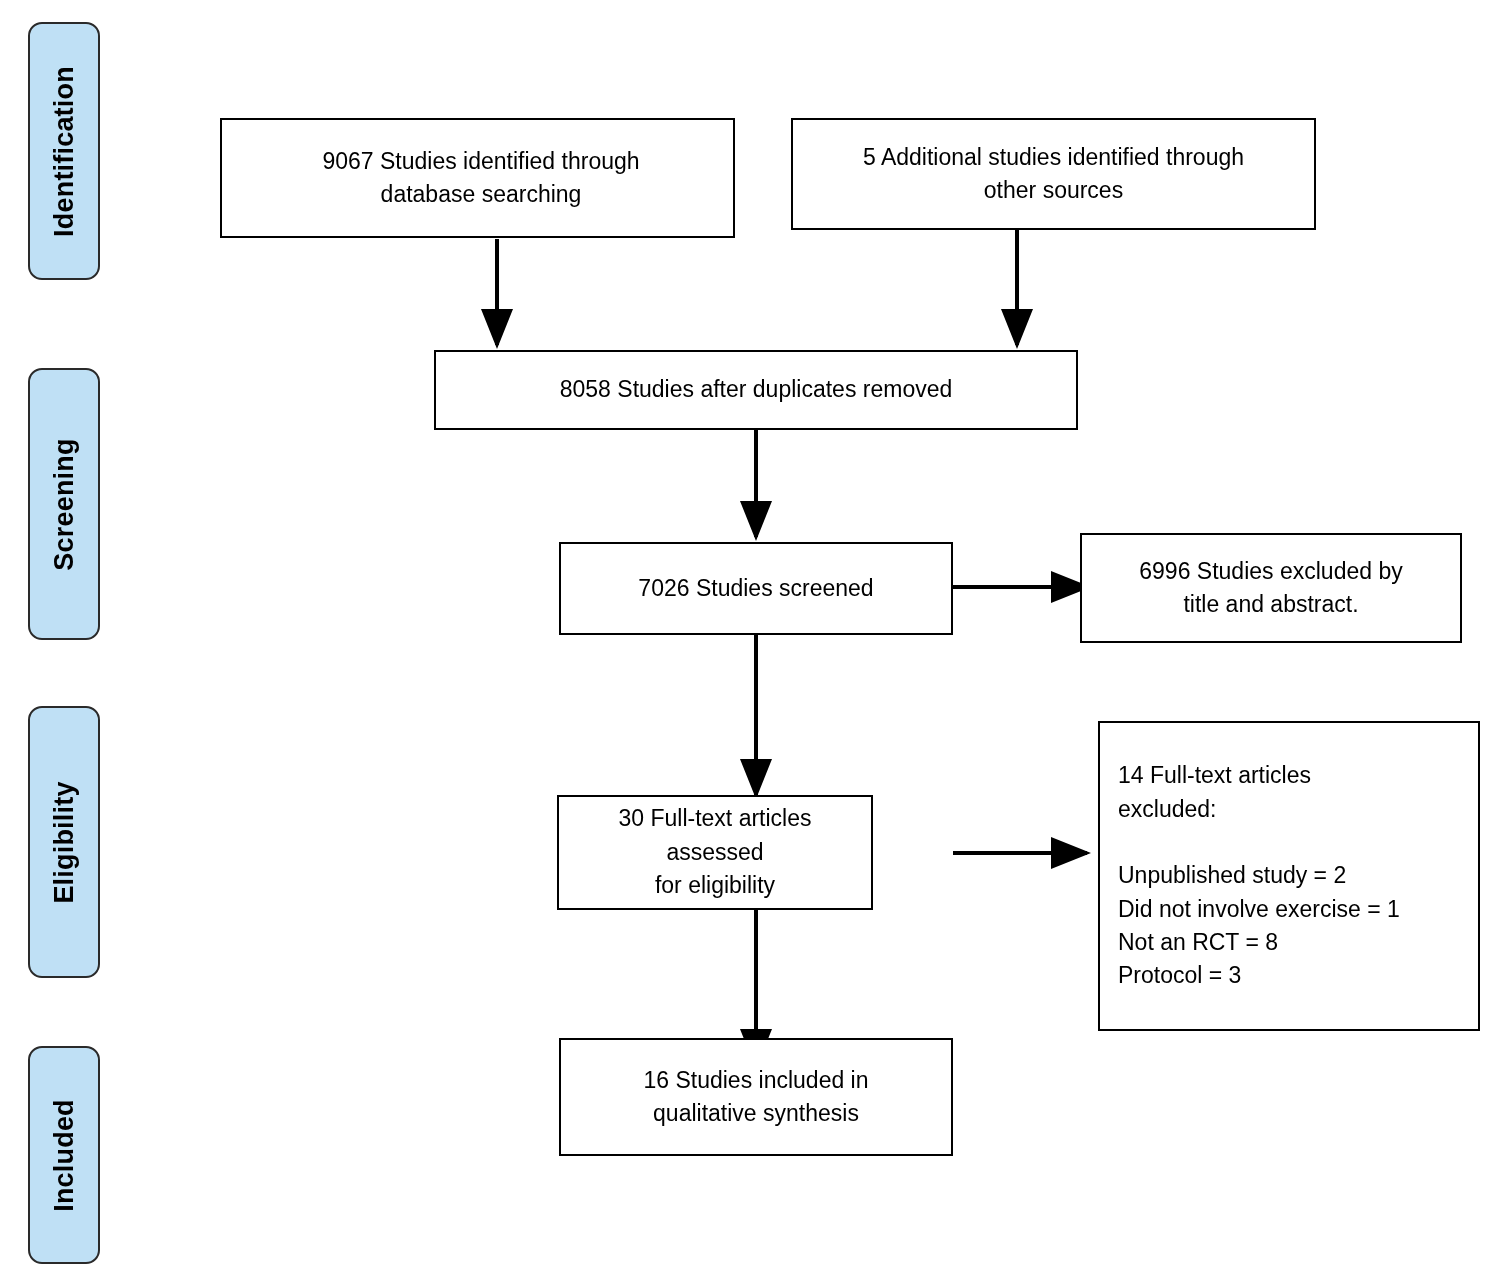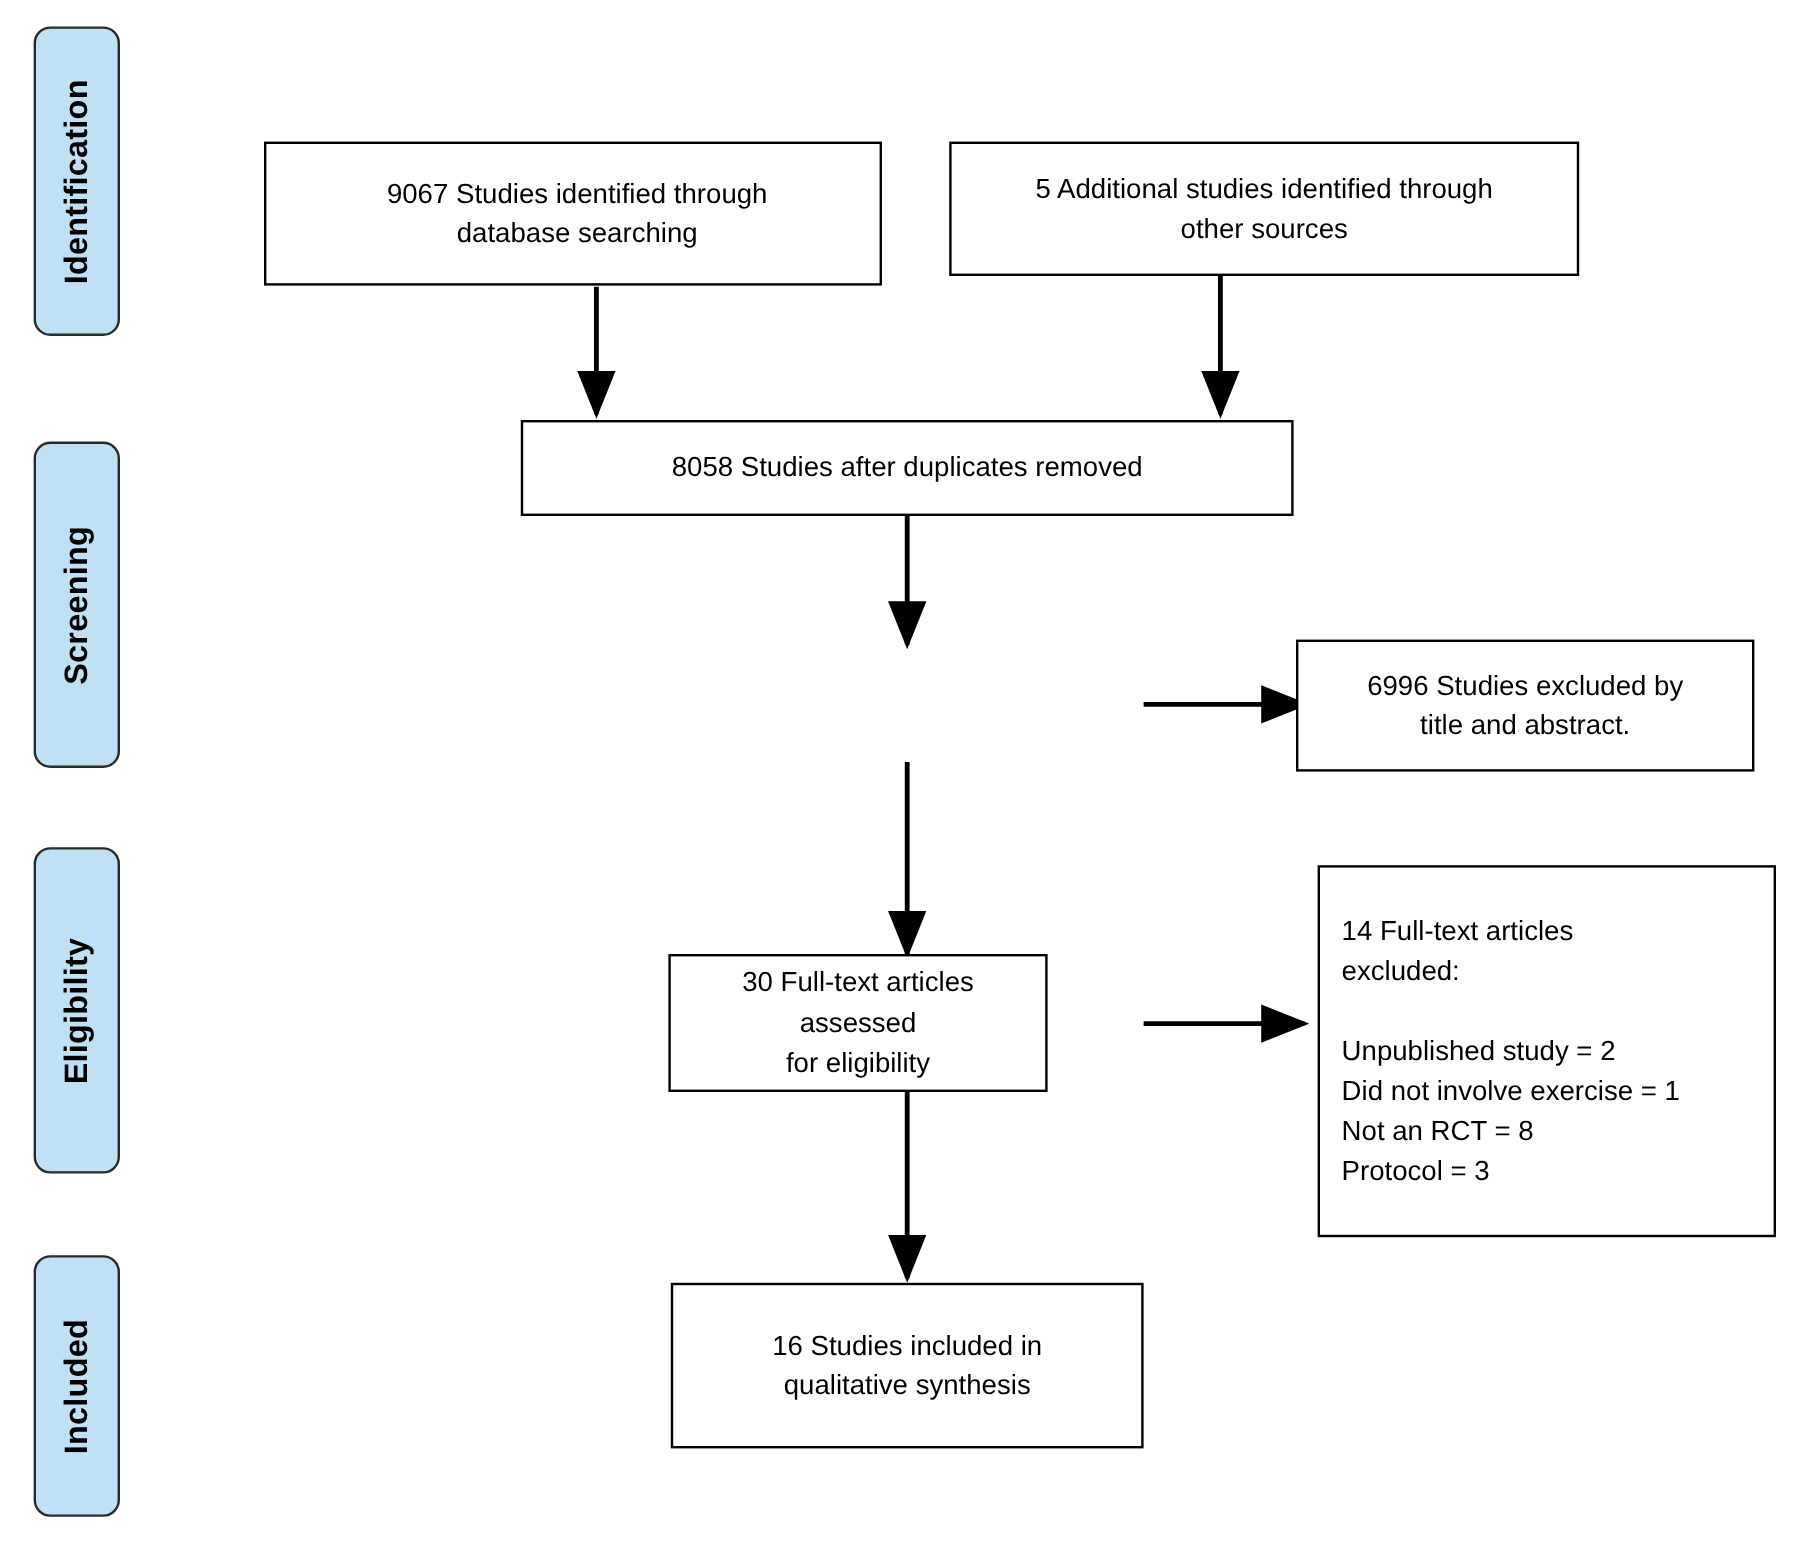--- a/index.html
+++ b/index.html
@@ -122,20 +122,23 @@
 
   <div class="flow-box" style="left:791px; top:118px; width:525px; height:112px;">
     <span class="box-text">5 Additional studies identified through
 other sources</span>
   </div>
 
   <div class="flow-box" style="left:434px; top:350px; width:644px; height:80px;">
     <span class="box-text">8058 Studies after duplicates removed</span>
   </div>
 
+  <div class="flow-box" style="left:559px; top:542px; width:394px; height:93px;">
+    <span class="box-text">7026 Studies screened</span>
+  </div>
 
   <div class="flow-box" style="left:1080px; top:533px; width:382px; height:110px;">
     <span class="box-text">6996 Studies excluded by
 title and abstract.</span>
   </div>
 
   <div class="flow-box" style="left:557px; top:795px; width:316px; height:115px;">
     <span class="box-text">30 Full-text articles assessed
 for eligibility</span>
   </div>
@@ -143,18 +146,18 @@
   <div class="flow-box left-align" style="left:1098px; top:721px; width:382px; height:310px;">
     <span class="box-text">14 Full-text articles
 excluded:
 
 Unpublished study = 2
 Did not involve exercise = 1
 Not an RCT = 8
 Protocol = 3</span>
   </div>
 
-  <div class="flow-box" style="left:559px; top:1069px; width:394px; height:138px;">
+  <div class="flow-box" style="left:559px; top:1038px; width:394px; height:118px;">
     <span class="box-text">16 Studies included in
 qualitative synthesis</span>
   </div>
 
 </div>
 
 </body></html>

